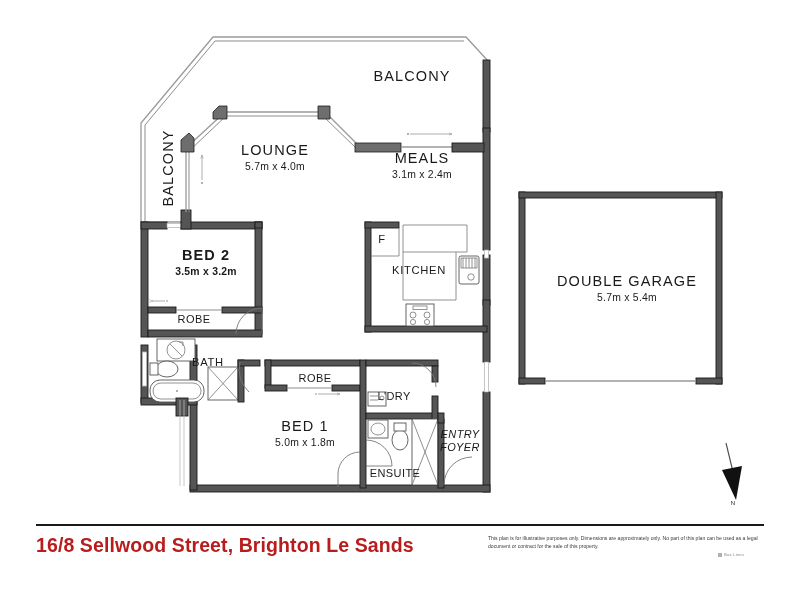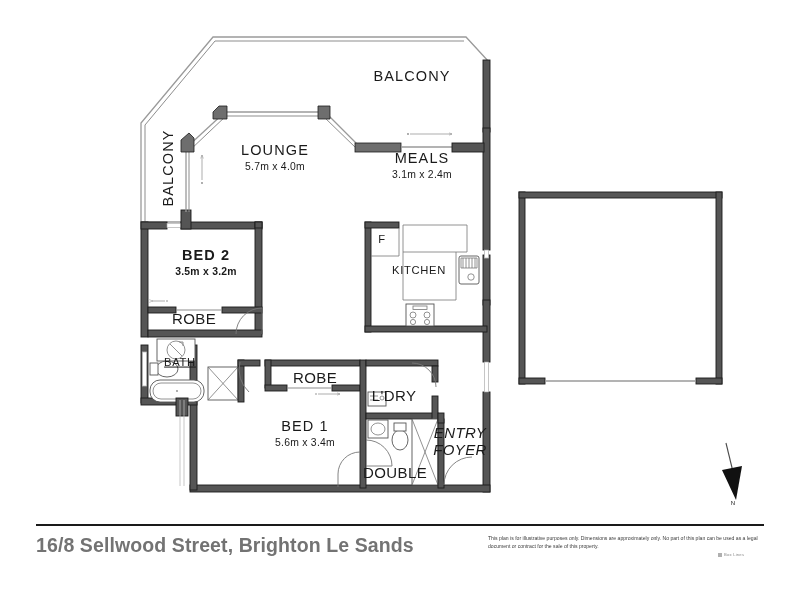--- a/index.html
+++ b/index.html
@@ -43,21 +43,21 @@
     height: 2px;
     background: #1a1a1a;
   }
   .footer-title {
     position: absolute;
     left: 36px;
     top: 10px;
     font-size: 19.5px;
     font-weight: bold;
     letter-spacing: 0.1px;
-    color: #737373;
+    color: #b91c1c;
     white-space: nowrap;
   }
   .footer-disclaimer {
     position: absolute;
     left: 488px;
     top: 11px;
     width: 286px;
     font-size: 5.1px;
     line-height: 1.55;
     color: #3a3a3a;
@@ -95,21 +95,21 @@
     line-height: 1.15;
   }
   .lbl .dims {
     display: block;
     font-size: 10.4px;
     letter-spacing: 0.25px;
     line-height: 1.4;
     margin-top: 1px;
   }
   .lbl.small .name { font-size: 11.2px; letter-spacing: 0.7px; }
-  .lbl.tiny .name { font-size: 15px; letter-spacing: 0.4px; }
+  .lbl.tiny .name { font-size: 11px; letter-spacing: 0.4px; }
   .lbl.vertical {
     transform: translate(-50%, -50%) rotate(-90deg);
   }
   .lbl.two-line .name { white-space: pre-line; font-style: italic; }
   .north-n {
     position: absolute;
     font-size: 6px;
     color: #111;
     transform: translate(-50%, -50%);
   }
@@ -392,46 +392,50 @@
   </div>
 
   <div class="lbl small" style="left:382px; top:239px;">
     <span class="name">F</span>
   </div>
 
   <div class="lbl tiny" style="left:194px; top:319px;">
     <span class="name">ROBE</span>
   </div>
 
-  <div class="lbl small" style="left:180px; top:362px;text-decoration:underline;">
+  <div class="lbl small" style="left:208px; top:362px;">
     <span class="name">BATH</span>
   </div>
 
   <div class="lbl tiny" style="left:315px; top:378px;">
     <span class="name">ROBE</span>
   </div>
 
   <div class="lbl tiny" style="left:394px; top:396px;text-align:center;">
     <span class="name">L'DRY</span>
   </div>
 
   <div class="lbl" style="left:296px; top:434px;margin-left:9px;">
     <span class="name">BED 1</span>
-    <span class="dims">5.6m x 3.4m</span>
+    <span class="dims">5.0m x 1.8m</span>
   </div>
 
   <div class="lbl tiny" style="left:395px; top:473px;">
-    <span class="name">DOUBLE</span>
+    <span class="name">ENSUITE</span>
   </div>
 
   <div class="lbl tiny two-line" style="left:460px; top:441px;">
     <span class="name">ENTRY
 FOYER</span>
   </div>
 
+  <div class="lbl" style="left:627px; top:289px;">
+    <span class="name">DOUBLE GARAGE</span>
+    <span class="dims">5.7m x 5.4m</span>
+  </div>
 
   <div class="north-n" style="left:733px; top:503px;">N</div>
 
   <div class="footer">
     <div class="footer-rule"></div>
     <div class="footer-title">16/8 Sellwood Street, Brighton Le Sands</div>
     <div class="footer-disclaimer">This plan is for illustrative purposes only. Dimensions are approximately only. No part of this plan can be used as a legal document or contract for the sale of this property.</div>
     <div class="footer-brand"><span class="brand-dot"></span><span>Box Lines</span></div>
   </div>
 

